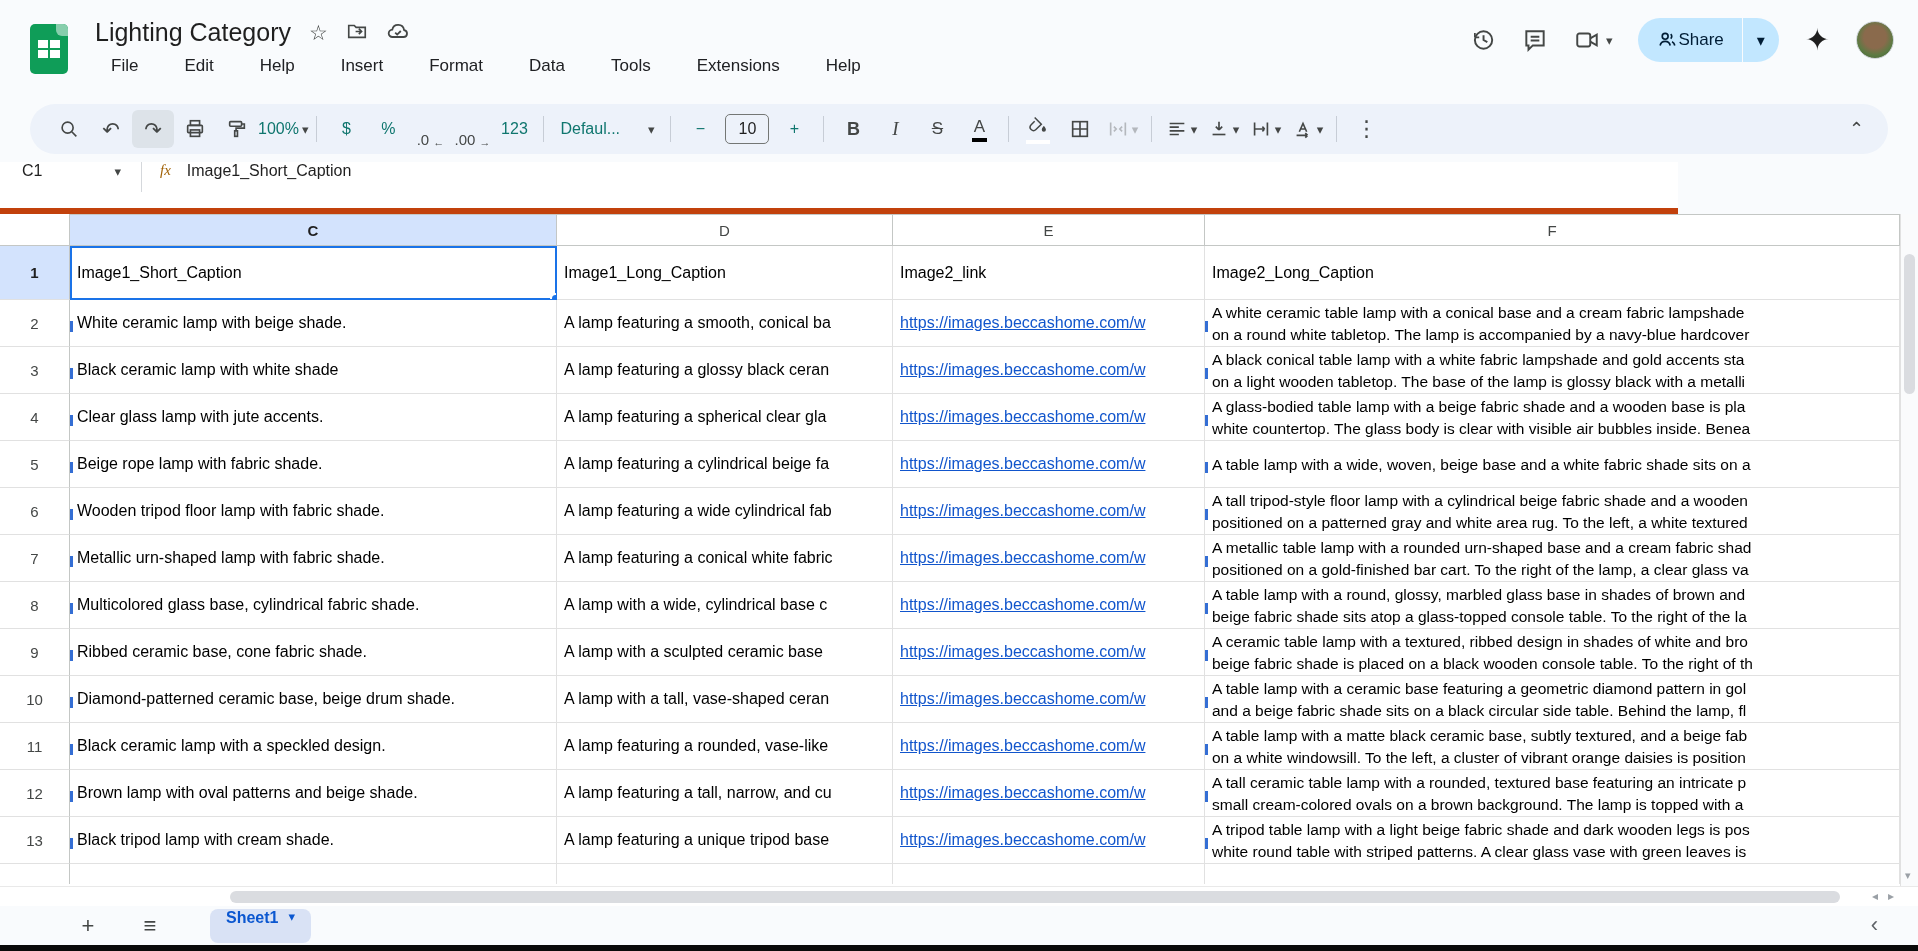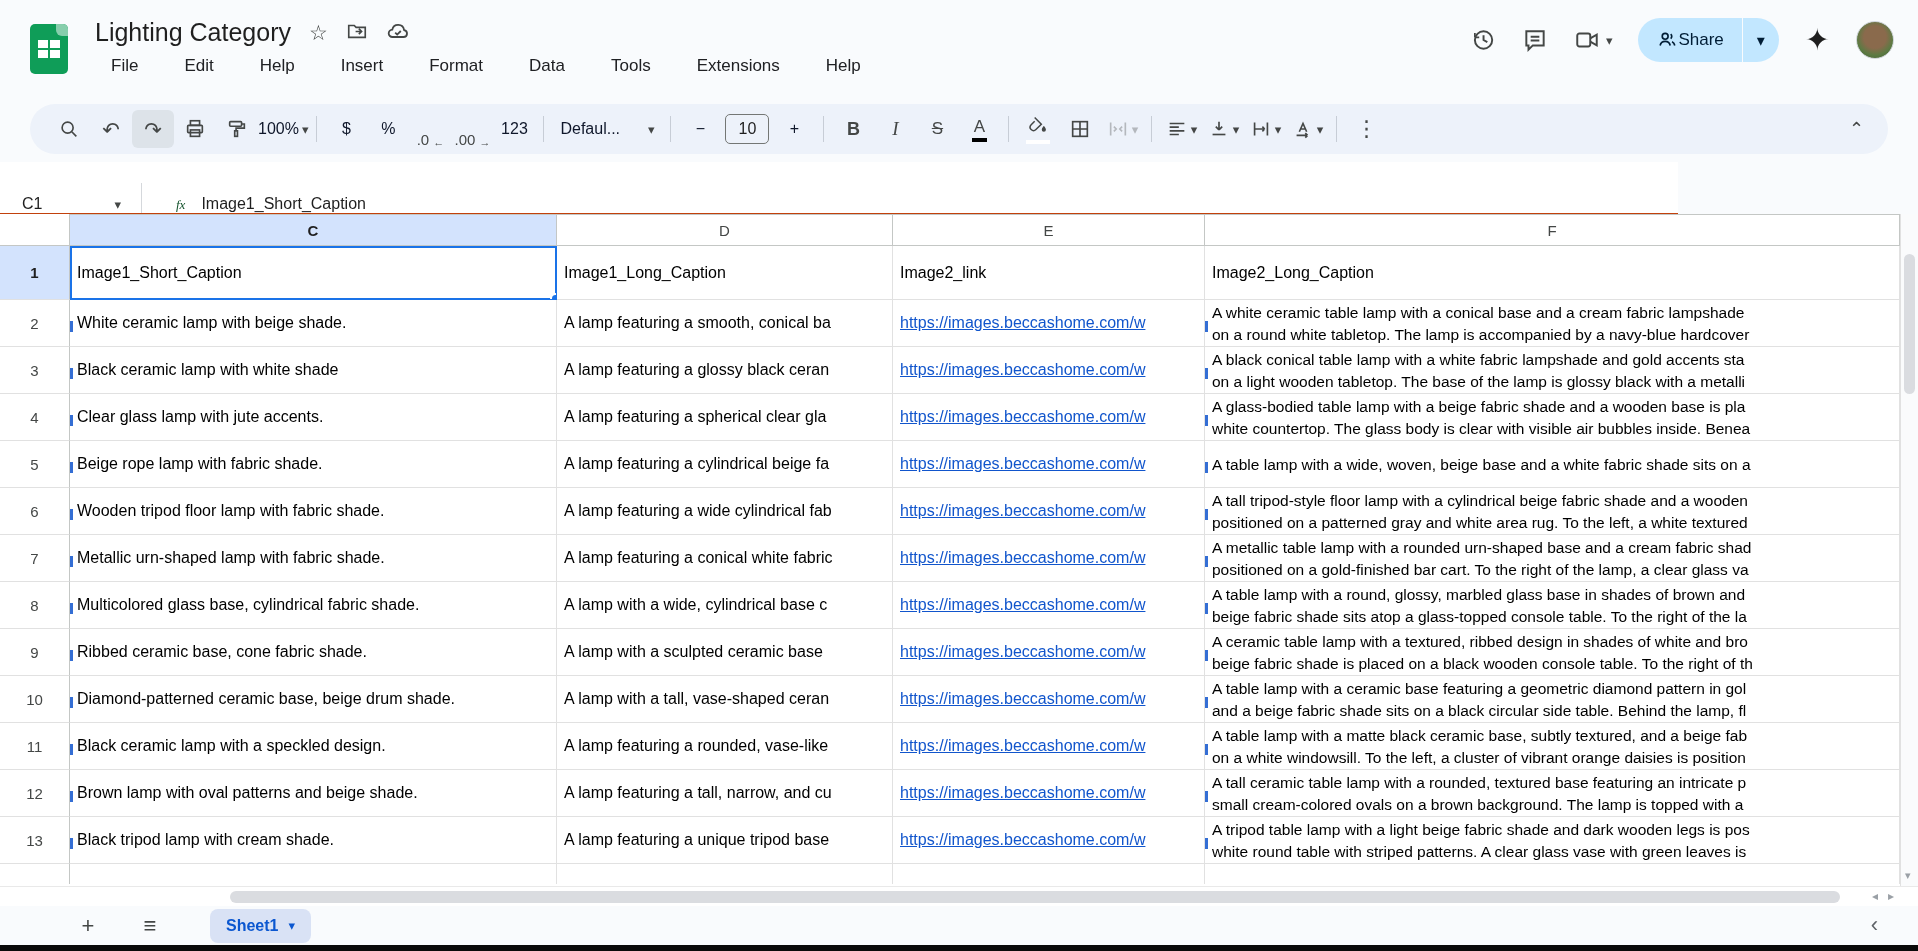--- a/index.html
+++ b/index.html
@@ -30,40 +30,40 @@
   .share-drop { padding:0 14px; color:#001d35; }
   .sparkle { font-size:30px; color:#1f1f1f; line-height:1; }
   .avatar { width:38px; height:38px; border-radius:50%; background:radial-gradient(circle at 50% 42%, #8a6a4c 0 40%, #5d7a43 65%, #3f5b30 100%); border:1px solid #d0d4d9; }
 
   
   .toolbar { position:absolute; left:30px; top:104px; width:1858px; height:50px; background:#edf2fa; border-radius:25px; display:flex; align-items:center; padding:0 18px; gap:0; font-size:17px; color:#444746; }
   .tb { display:flex; align-items:center; justify-content:center; min-width:42px; height:38px; border-radius:6px; gap:3px; }
   .tb svg { width:22px; height:22px; stroke:#444746; fill:none; stroke-width:1.8; }
   .tb.active { background:#dde3e9; }
   .tb-sep { width:1px; height:26px; background:#c7cdd6; margin:0 8px; }
-  .tb-txt { font-size:16px; color:#0f172a; }
+  .tb-txt { font-size:16px; color:#0f766e; }
   .glyph { font-size:21px; line-height:1; color:#444746; }
   .fs-box { width:44px; height:30px; border:1px solid #747775; border-radius:5px; display:flex; align-items:center; justify-content:center; font-size:16px; color:#1f1f1f; margin:0 4px; }
   .bold-b { font-weight:700; font-size:18px; }
   .italic-i { font-style:italic; font-family:"Liberation Serif", serif; font-size:19px; }
   .strike-s { text-decoration:line-through; font-size:17px; }
   .acolor { font-size:17px; border-bottom:4px solid #000; line-height:1.25; padding:0 2px; }
   .fill-wrap { border-bottom:4px solid #fff; padding:0 2px; }
   .decfmt { display:flex; align-items:flex-end; font-size:15px; }
   .decfmt small { font-size:11px; margin-left:1px; }
   .disabled svg { stroke:#b4b8bd; }
   .kebab { font-size:22px; letter-spacing:0; color:#444746; }
   .tb-spacer { flex:1; }
   .collapse-up { font-size:18px; color:#444746; margin-right:6px; }
 
   
-  .formulabar { position:absolute; left:0; top:162px; width:1678px; height:52px; background:#fff; display:flex; align-items:flex-end; border-bottom:1px solid #c2410c; }
+  .formulabar { position:absolute; left:0; top:162px; width:1678px; height:52px; background:#fff; display:flex; align-items:flex-start; border-bottom:6px solid #c2410c; }
   .namebox { width:135px; display:flex; align-items:center; justify-content:space-between; padding:0 14px 0 22px; font-size:16px; color:#1f1f1f; }
   .fb-sep { width:1px; height:30px; background:#d5d8dc; margin:0 6px; }
-  .fx { font-family:"Liberation Serif", serif; font-style:italic; font-size:13px; color:#14532d; margin:0 16px 0 28px; }
+  .fx { font-family:"Liberation Serif", serif; font-style:italic; font-size:15px; color:#a16207; margin:0 16px 0 12px; }
   .fb-content { font-size:16px; color:#1f1f1f; }
 
   
   .sheet { position:absolute; left:0; top:214px; width:1918px; height:692px; background:#fff; }
   .hdr-row { display:flex; height:32px; }
   .corner { width:70px; border:1px solid #c4c7c5; border-left:none; border-top:none; background:#fff; }
   .colh { border-right:1px solid #c4c7c5; border-bottom:1px solid #c4c7c5; border-top:1px solid #c4c7c5; display:flex; align-items:center; justify-content:center; font-size:15px; color:#444746; background:#fff; }
   .colh.sel { background:#d3e3fd; color:#1f1f1f; font-weight:700; }
   .w-c{width:487px;} .w-d{width:336px;} .w-e{width:312px;} .w-f{width:695px;}
   .row { display:flex; }
@@ -86,21 +86,21 @@
   .vthumb { position:absolute; left:3px; top:40px; width:11px; height:140px; background:#dadce0; border-radius:6px; }
   .varrow { position:absolute; left:4px; font-size:11px; color:#9aa0a6; }
   .hscroll { position:absolute; left:0; bottom:0; width:1918px; height:20px; background:#fff; border-top:1px solid #e9e9e9; z-index:6; }
   .hthumb { position:absolute; left:230px; top:4px; width:1610px; height:12px; background:#dadce0; border-radius:6px; }
   .harrows { position:absolute; right:14px; top:2px; font-size:12px; color:#9aa0a6; letter-spacing:10px; }
 
   
   .bottombar { position:absolute; left:0; top:906px; width:1918px; height:39px; background:#f9fbfd; display:flex; align-items:center; }
   .bb-btn { width:40px; height:34px; display:flex; align-items:center; justify-content:center; font-size:22px; color:#444746; margin-left:22px; }
   .bb-btn.first { margin-left:68px; }
-  .sheet-tab { margin-left:40px; height:34px; padding:0 16px; background:#d9e2f5; border-radius:8px; display:flex; align-items:center; gap:10px; }
+  .sheet-tab { margin-left:40px; height:34px; padding:0 16px; background:#d9e2f5; border-radius:8px; display:flex; align-items:flex-start; gap:10px; }
   .sheet-tab .tab-label { color:#0b57d0; font-weight:700; font-size:16px; }
   .sheet-tab .chev { color:#0b57d0; }
   .bb-collapse { position:absolute; right:40px; top:6px; font-size:22px; color:#5f6368; }
   .screen-edge { position:absolute; left:0; top:945px; width:1918px; height:6px; background:#0a0a0a; }
 </style>
 </head>
 <body>
 
 <div class="topbar">
   <div class="logo">

